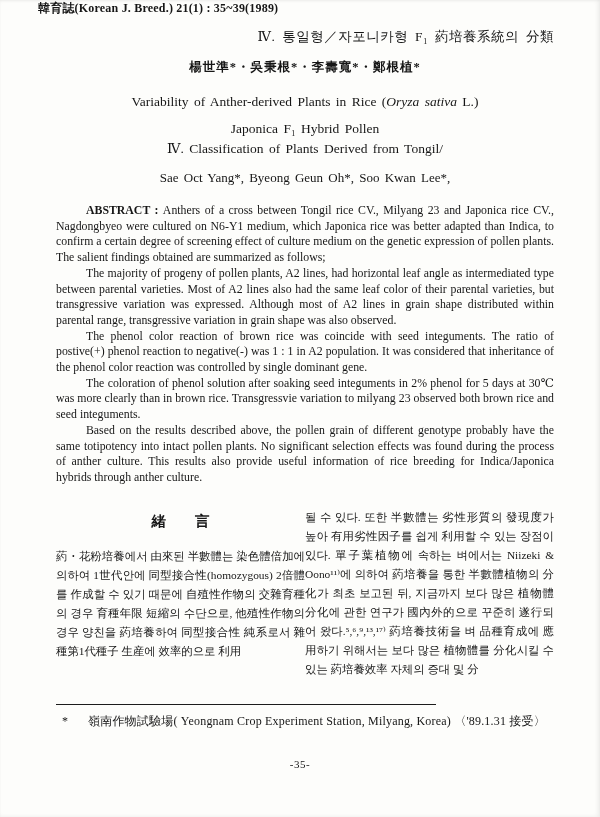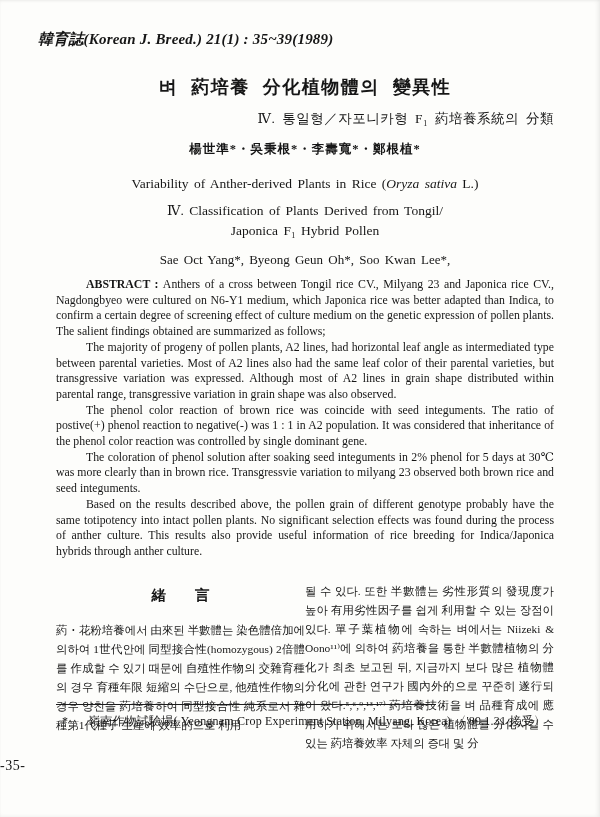--- a/index.html
+++ b/index.html
@@ -16,26 +16,24 @@
     color: #161616;
     font-family: "Liberation Serif", "DejaVu Serif", serif;
     overflow: hidden;
     box-shadow: inset -2px 0 4px rgba(0,0,0,0.07), inset 0 1px 2px rgba(0,0,0,0.03);
     border-right: 1px solid #d8d8d4;
   }
   .content {
     padding: 0 46px 0 56px;
   }
   .journal-header {
-    margin-top: 30px;
     margin-left: -18px;
-    font-size: 15px;
+    font-size: 12px;
     letter-spacing: 0.2px;
     font-weight: bold;
-    font-style: italic;
   }
   .title-ko {
     margin-top: 26px;
     text-align: center;
     font-size: 18px;
     font-weight: bold;
     word-spacing: 7px;
     letter-spacing: 1.5px;
   }
   .subtitle-ko {
@@ -67,21 +65,21 @@
     word-spacing: 2px;
   }
   .authors-en {
     margin-top: 9px;
     text-align: center;
     font-size: 13px;
     line-height: 20px;
     word-spacing: 2px;
   }
   .abstract {
-    margin-top: 7px;
+    margin-top: 15px;
     font-size: 11.8px;
     line-height: 15.7px;
     text-align: justify;
   }
   .abstract p {
     margin: 0;
     text-indent: 30px;
   }
   .abstract .abstract-label { font-weight: bold; }
   .columns {
@@ -120,43 +118,43 @@
   .footnote-text .fn-marker {
     display: inline-block;
     width: 26px;
     padding-left: 6px;
   }
   .page-number {
     position: absolute;
     top: 758px;
     left: 0;
     width: 100%;
-    font-size: 14px;
+    text-align: center;
+    font-size: 11px;
     letter-spacing: 0.5px;
   }
 </style>
 </head>
 <body>
 
 <div class="page">
   <div class="content">
 
     <div class="journal-header">韓育誌(Korean J. Breed.)  21(1) : 35~39(1989)</div>
 
-    <div class="title-ko">벼 葯培養 分化植物體의 變異性</div>
 
     <div class="subtitle-ko">Ⅳ. 통일형／자포니카형 F₁ 葯培養系統의 分類</div>
 
     <div class="authors-ko">楊世準*・吳秉根*・李壽寬*・鄭根植*</div>
 
     <div class="title-en"><span>Variability of Anther-derived Plants in Rice (</span><span class="species">Oryza sativa</span><span> L.)</span></div>
 
     <div class="subtitle-en">
+      <div>Japonica F₁ Hybrid Pollen</div>
       <div>Ⅳ. Classification of Plants Derived from Tongil/</div>
-      <div>Japonica F₁ Hybrid Pollen</div>
     </div>
 
     <div class="authors-en">
       <div>Sae Oct Yang*, Byeong Geun Oh*, Soo Kwan Lee*,</div>
     </div>
 
     <div class="abstract">
       <p><span class="abstract-label">ABSTRACT : </span><span>Anthers of a cross between Tongil rice CV., Milyang 23 and Japonica rice CV., Nagdongbyeo were cultured on N6-Y1 medium, which Japonica rice was better adapted than Indica, to confirm a certain degree of screening effect of culture medium on the genetic expression of pollen plants. The salient findings obtained are summarized as follows;</span></p>
       <p>The majority of progeny of pollen plants, A2 lines, had horizontal leaf angle as intermediated type between parental varieties. Most of A2 lines also had the same leaf color of their parental varieties, but transgressive variation was expressed. Although most of A2 lines in grain shape distributed within parental range, transgressive variation in grain shape was also observed.</p>
       <p>The phenol color reaction of brown rice was coincide with seed integuments. The ratio of postive(+) phenol reaction to negative(-) was 1 : 1 in A2 population. It was considered that inheritance of the phenol color reaction was controlled by single dominant gene.</p>

